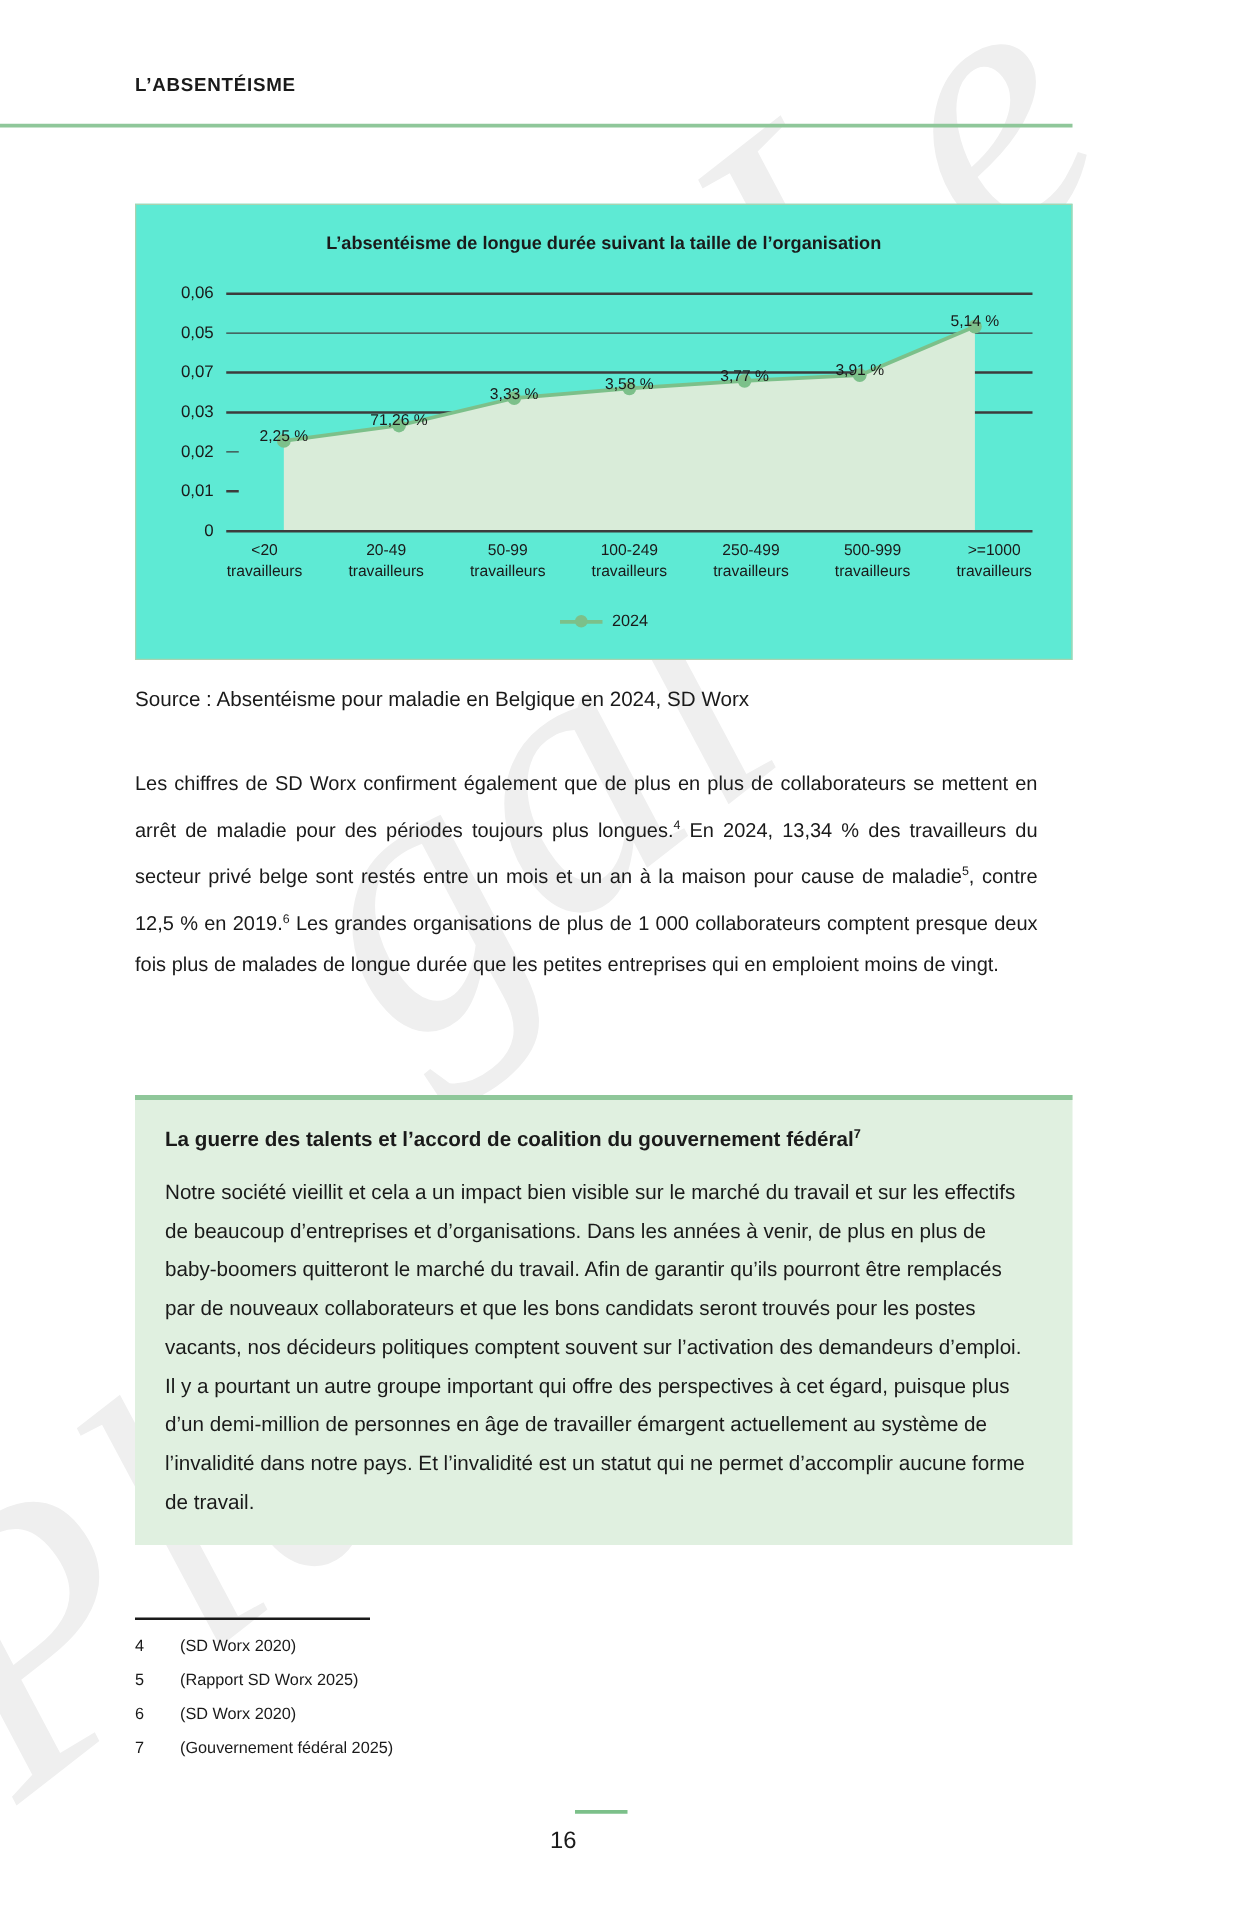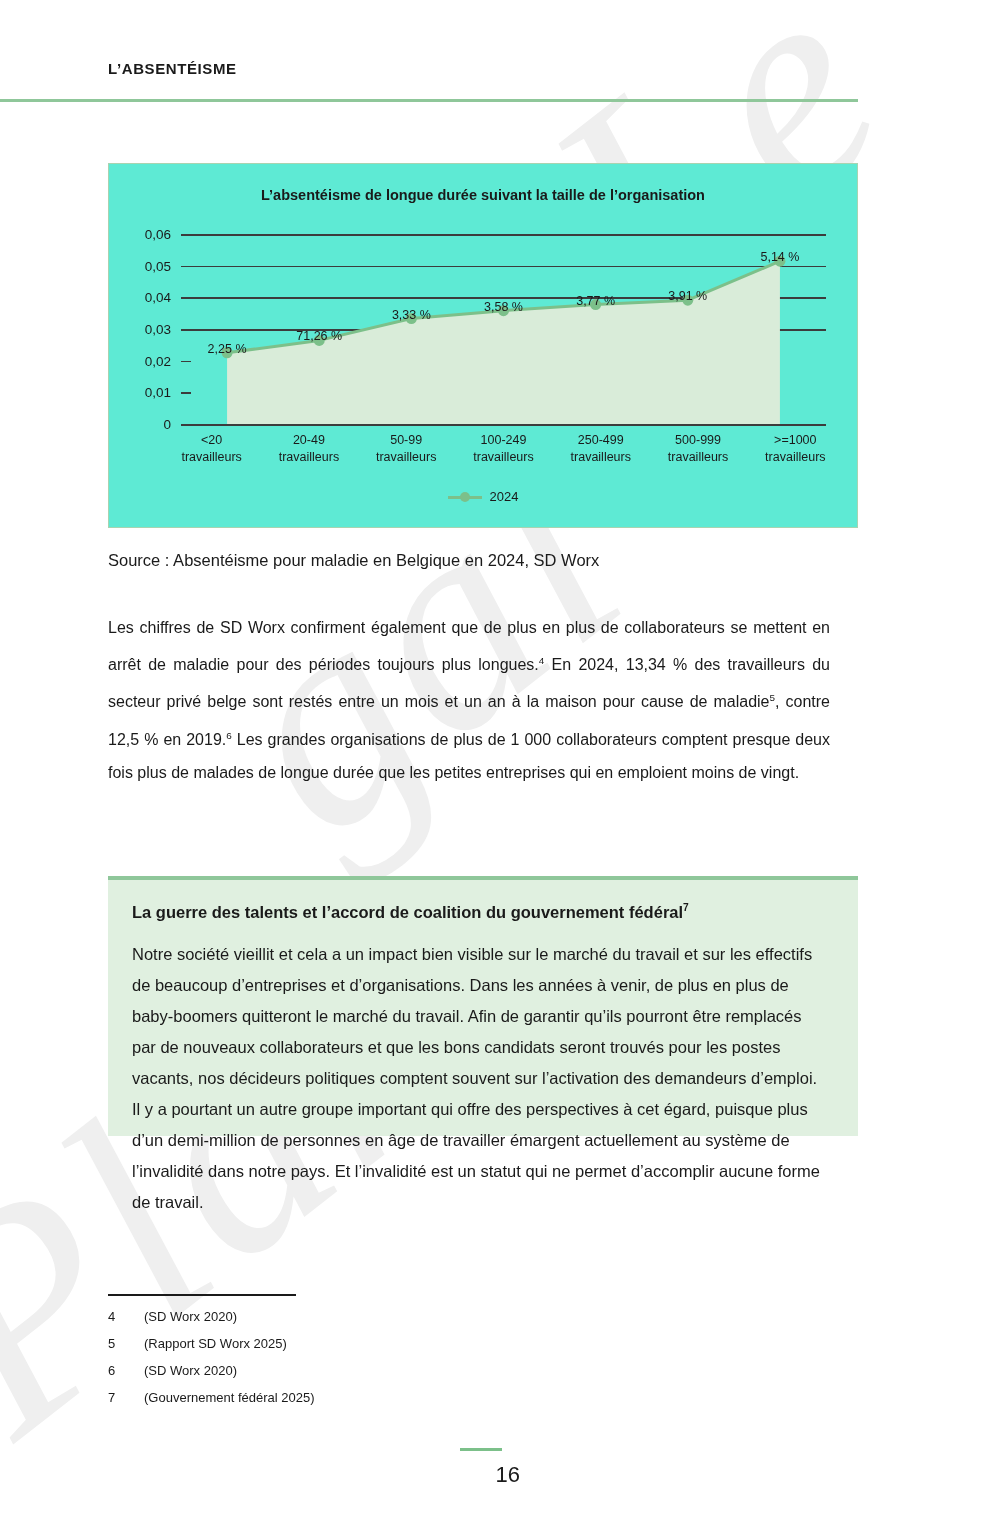--- a/index.html
+++ b/index.html
@@ -184,21 +184,21 @@
     color: #1a1a1a;
   }
   .body-copy sup { font-size: 0.62em; vertical-align: super; }
 
   
   .callout {
     position: absolute;
     left: 108px;
     top: 876px;
     width: 750px;
-    height: 260px;
+    height: 360px;
     background: #e0f0e0;
     border-top: 4px solid #8fc79a;
     box-sizing: border-box;
     padding: 22px 30px 0 24px;
   }
   .callout-title {
     font-size: 16.5px;
     font-weight: 700;
     color: #1a1a1a;
     margin: 0 0 17px 0;
@@ -242,22 +242,22 @@
     top: 1448px;
     width: 42px;
     height: 3px;
     background: #7cc08a;
   }
   .pn-num {
     position: absolute;
     left: 440px;
     top: 1462px;
     width: 80px;
-    text-align: right;
-    font-size: 22px;
+    text-align: left;
+    font-size: 19px;
     color: #1a1a1a;
   }
 </style>
 </head>
 <body>
 
 <div class="watermark">
   <div class="wm-text wm-a">Le</div>
   <div class="wm-text wm-b">gal</div>
   <div class="wm-text wm-c">Plan</div>
@@ -275,21 +275,21 @@
       <div id="gridlines">
           <div class="gridline" style="top: 190px;"></div>
           <div class="axis-label" style="top: 190px;">0</div>
           <div class="gridline" style="top: 158.333px; left: 0px; width: 10px;"></div>
           <div class="axis-label" style="top: 158.333px;">0,01</div>
           <div class="gridline" style="top: 126.667px; left: 0px; width: 10px;"></div>
           <div class="axis-label" style="top: 126.667px;">0,02</div>
           <div class="gridline" style="top: 95px;"></div>
           <div class="axis-label" style="top: 95px;">0,03</div>
           <div class="gridline" style="top: 63.3333px;"></div>
-          <div class="axis-label" style="top: 63.3333px;">0,04</div>
+          <div class="axis-label" style="top: 63.3333px;">0,07</div>
           <div class="gridline" style="top: 31.6667px;"></div>
           <div class="axis-label" style="top: 31.6667px;">0,05</div>
           <div class="gridline" style="top: 0px;"></div>
           <div class="axis-label" style="top: 0px;">0,06</div>
         </div>
       <div class="series-area">
         <svg class="series-svg" id="series-svg" width="645" height="190">
             <path d="M 46.07142857142857 190 L 46.07142857142857 118.75 L 138.21428571428572 106.4 L 230.35714285714283 84.55 L 322.5 76.63333333333333 L 414.6428571428571 70.61666666666667 L 506.7857142857142 66.18333333333332 L 598.9285714285714 27.23333333333332 L 598.9285714285714 190 Z" fill="#d9ecd9"></path>
             <polyline points="46.07142857142857,118.75 138.21428571428572,106.4 230.35714285714283,84.55 322.5,76.63333333333333 414.6428571428571,70.61666666666667 506.7857142857142,66.18333333333332 598.9285714285714,27.23333333333332" fill="none" stroke="#7cc08a" stroke-width="3" stroke-linejoin="round"></polyline>
             <circle cx="46.07142857142857" cy="118.75" r="5.5" fill="#7cc08a"></circle>

